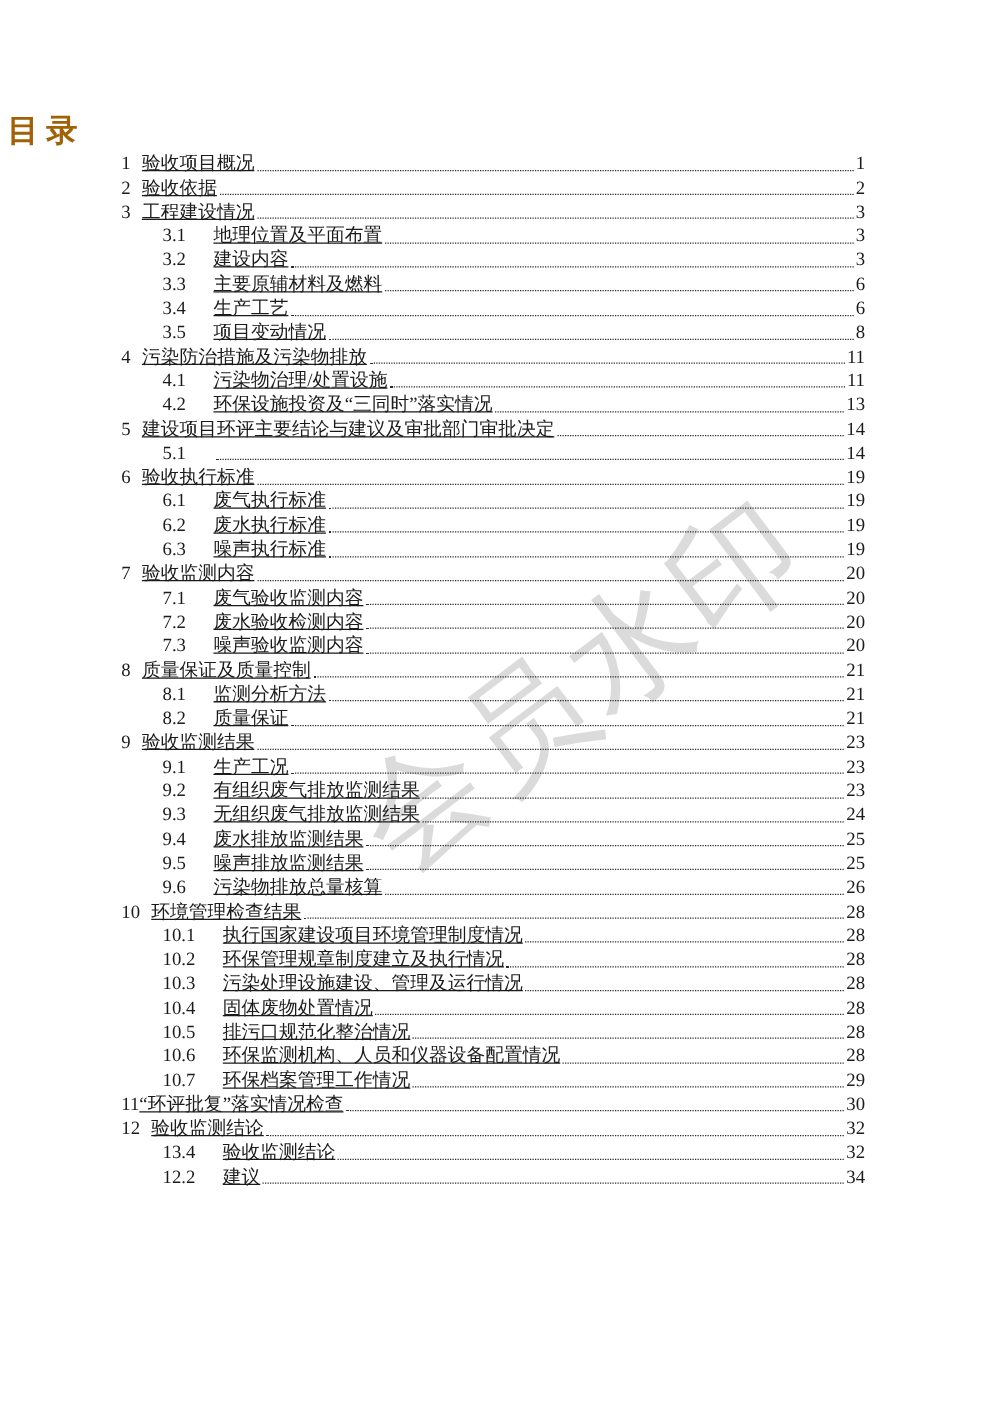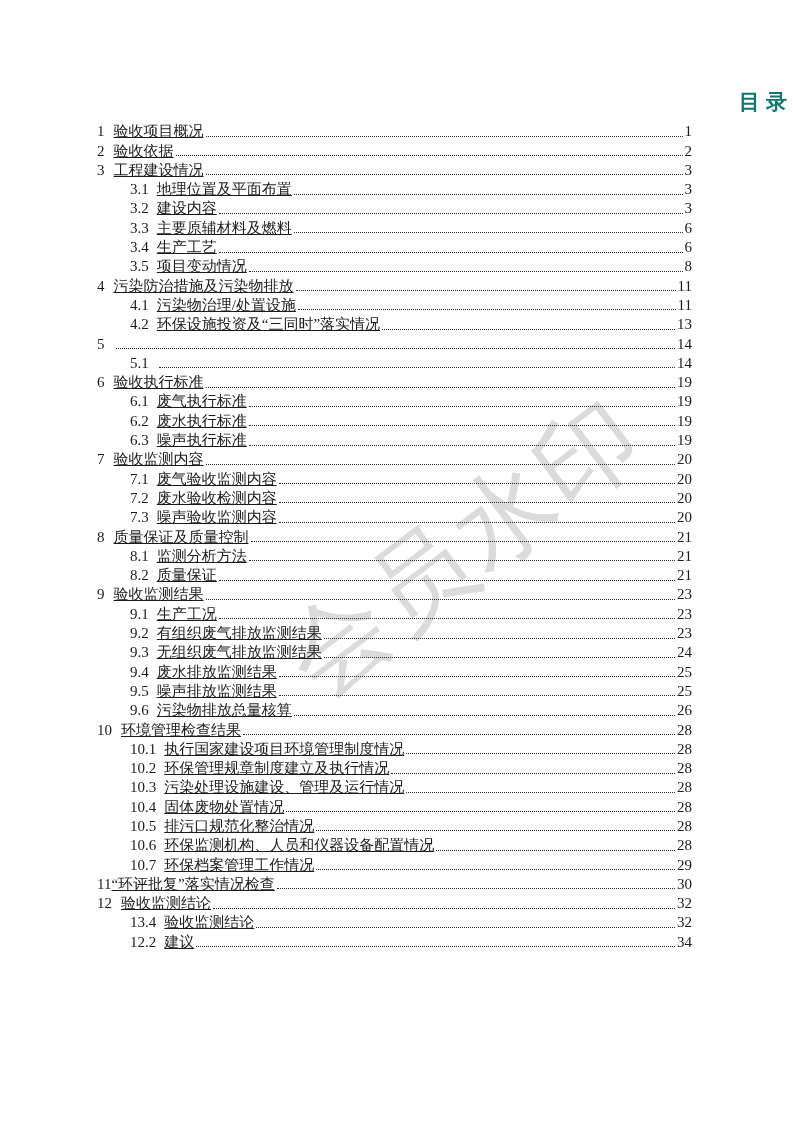--- a/index.html
+++ b/index.html
@@ -28,27 +28,27 @@
     color: #dbdbdb;
     white-space: nowrap;
     z-index: 0;
     user-select: none;
   }
   .doc-title {
     position: absolute;
     top: 88px;
     left: 0;
     right: 0;
-    text-align: right;
+    text-align: left;
     font-family: "Liberation Sans", "DejaVu Sans", sans-serif;
     font-weight: 700;
-    font-size: 21px;
+    font-size: 25px;
     letter-spacing: 6px;
     text-indent: 6px;
-    color: #0f766e;
+    color: #a16207;
     z-index: 1;
     margin: 0;
   }
   .toc {
     position: absolute;
     top: 121px;
     left: 97px;
     right: 101px;
     z-index: 1;
   }
@@ -64,21 +64,21 @@
     flex: none;
     white-space: nowrap;
   }
   .toc-row .text {
     flex: none;
     white-space: nowrap;
     text-decoration: underline;
   }
   .toc-row.l1 .num { margin-right: 9px; }
   .toc-row.l2 { padding-left: 33px; }
-  .toc-row.l2 .num { margin-right: 8px; }
+  .toc-row.l2 .num { margin-right: 22px; }
   .toc-row .leader {
     flex: 1 1 auto;
     min-width: 12px;
     border-bottom: 1.6px dotted #2b2b2b;
     margin: 0 2px 3.5px 2px;
     height: 0;
   }
   .toc-row .page-num {
     flex: none;
     white-space: nowrap;
@@ -155,20 +155,21 @@
       <span class="page-num">11</span>
     </div>
       <div class="toc-row l2">
       <span class="num">4.2</span>
       <span class="text">环保设施投资及“三同时”落实情况</span>
       <span class="leader"></span>
       <span class="page-num">13</span>
     </div>
       <div class="toc-row l1">
       <span class="num">5</span>
+      <span class="text">建设项目环评主要结论与建议及审批部门审批决定</span>
       <span class="leader"></span>
       <span class="page-num">14</span>
     </div>
       <div class="toc-row l2">
       <span class="num">5.1</span>
       <span class="leader"></span>
       <span class="page-num">14</span>
     </div>
       <div class="toc-row l1">
       <span class="num">6</span>

